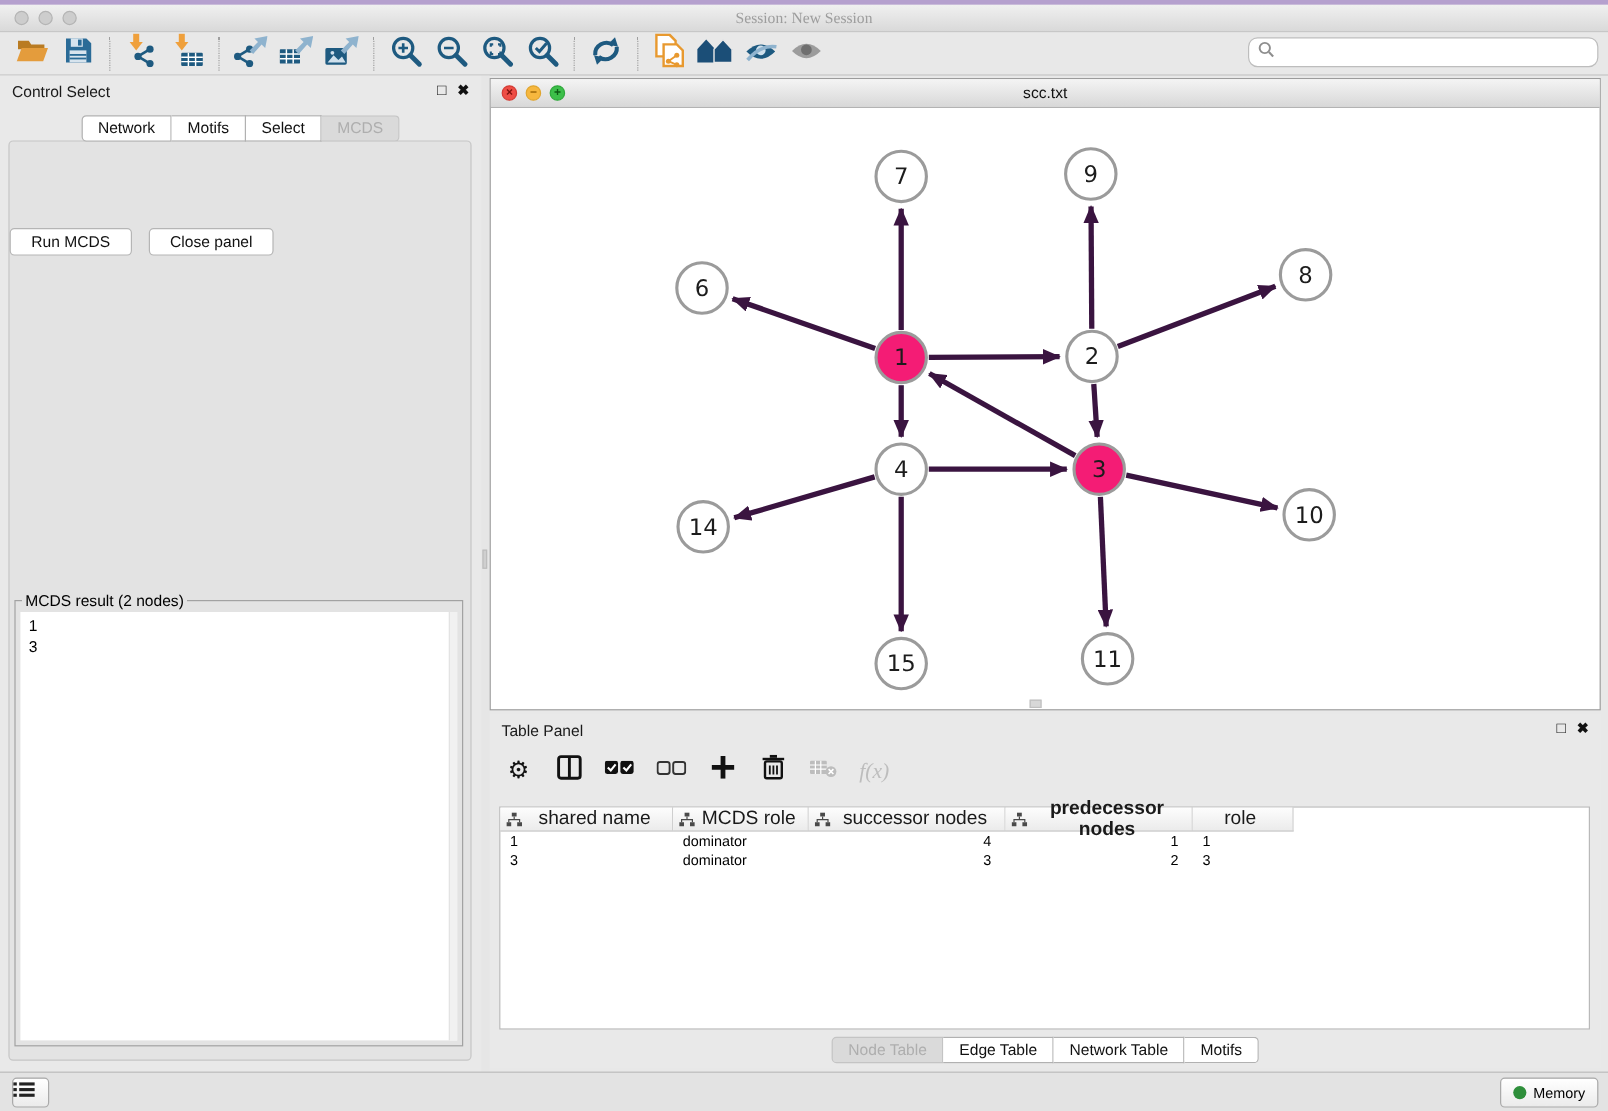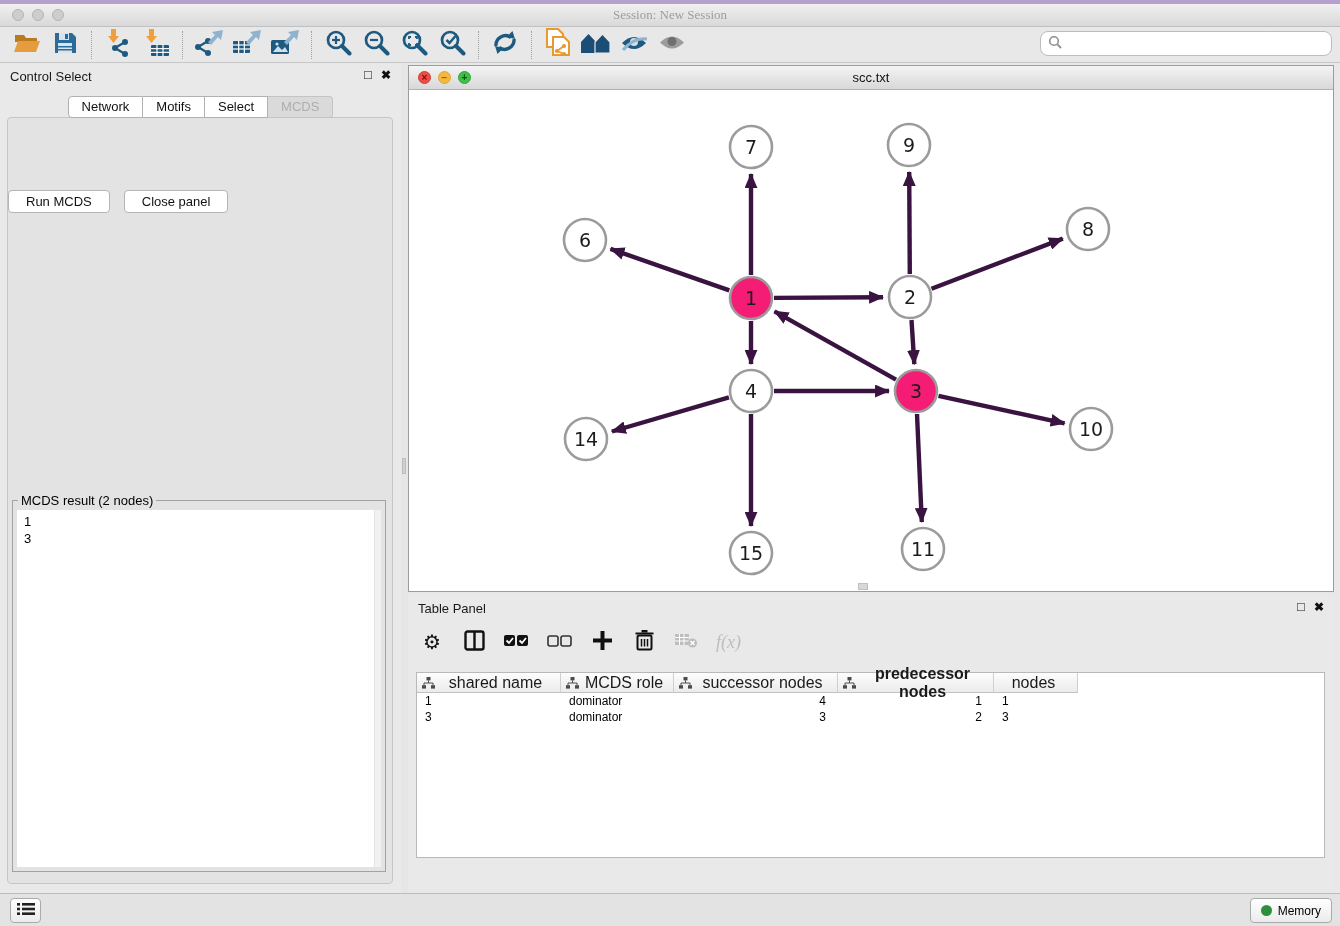--- a/index.html
+++ b/index.html
@@ -76,21 +76,21 @@
   .th .tree { margin-left:5px; display:flex; }
   .th .lbl { flex:1; text-align:center; padding-right:4px; }
   .trow { display:flex; height:16px; align-items:center; font-size:12px; color:#000; }
   .td { overflow:hidden; white-space:nowrap; }
   .td.left { padding-left:8px; text-align:left; }
   .td.right { padding-right:12px; text-align:right; }
   .tp-tabs { position:absolute; bottom:4px; left:0; width:100%; display:flex; justify-content:center; }
 
   
   .statusbar { position:absolute; left:0; right:0; bottom:0; height:33px; background:#e3e3e3; border-top:1px solid #bcbcbc; }
-  .sb-btn { position:absolute; top:4px; height:25px; background:linear-gradient(#ffffff,#ebebeb); border:1px solid #aaa; border-radius:4px; display:flex; align-items:center; justify-content:center; }
+  .sb-btn { position:absolute; top:4px; height:25px; background:linear-gradient(#ffffff,#ebebeb); border:1px solid #aaa; border-radius:4px; display:flex; align-items:center; justify-content:space-between; }
   .sb-list { left:10px; width:31px; }
   .sb-memory { right:8px; padding:0 10px; gap:6px; font-size:12px; color:#000; }
   .mem-dot { width:11px; height:11px; border-radius:50%; }
 </style>
 </head>
 <body>
 
 <div class="app">
 
   <div class="top-strip"></div>
@@ -506,40 +506,46 @@
                   <rect x="4.5" y="0" width="4" height="3.4"></rect>
                   <rect x="0" y="8.2" width="4" height="3.4"></rect>
                   <rect x="9" y="8.2" width="4" height="3.4"></rect>
                 </g>
                 <path d="M6.5 3.4 V6 M2 8.2 V6 H11 V8.2" fill="none" stroke="#4a4a4a" stroke-width="1"></path>
               </svg>
             </span>
             <span class="lbl">predecessor nodes</span>
           </div>
           <div class="th" style="width: 84px;">
-            <span class="lbl">nodes</span>
+            <span class="lbl">role</span>
           </div>
         </div>
       <div id="table-rows">
           <div class="trow">
             <div class="td left" style="width: 144px;">1</div>
             <div class="td left" style="width: 113px;">dominator</div>
             <div class="td right" style="width: 164px;">4</div>
             <div class="td right" style="width: 156px;">1</div>
             <div class="td left" style="width: 84px;">1</div>
           </div>
           <div class="trow">
             <div class="td left" style="width: 144px;">3</div>
             <div class="td left" style="width: 113px;">dominator</div>
             <div class="td right" style="width: 164px;">3</div>
             <div class="td right" style="width: 156px;">2</div>
             <div class="td left" style="width: 84px;">3</div>
           </div>
         </div>
     </div>
+    <div class="tp-tabs" id="table-tabs">
+        <div class="tab selected">Node Table</div>
+        <div class="tab">Edge Table</div>
+        <div class="tab">Network Table</div>
+        <div class="tab">Motifs</div>
+      </div>
   </div>
 
   <div class="statusbar">
     <div class="sb-btn sb-list">
       <span>
         <svg width="18" height="14">
             <g fill="#222">
               <rect x="0" y="1" width="3" height="2.6"></rect>
               <rect x="5" y="1" width="13" height="2.6"></rect>
               <rect x="0" y="5.7" width="3" height="2.6"></rect>

